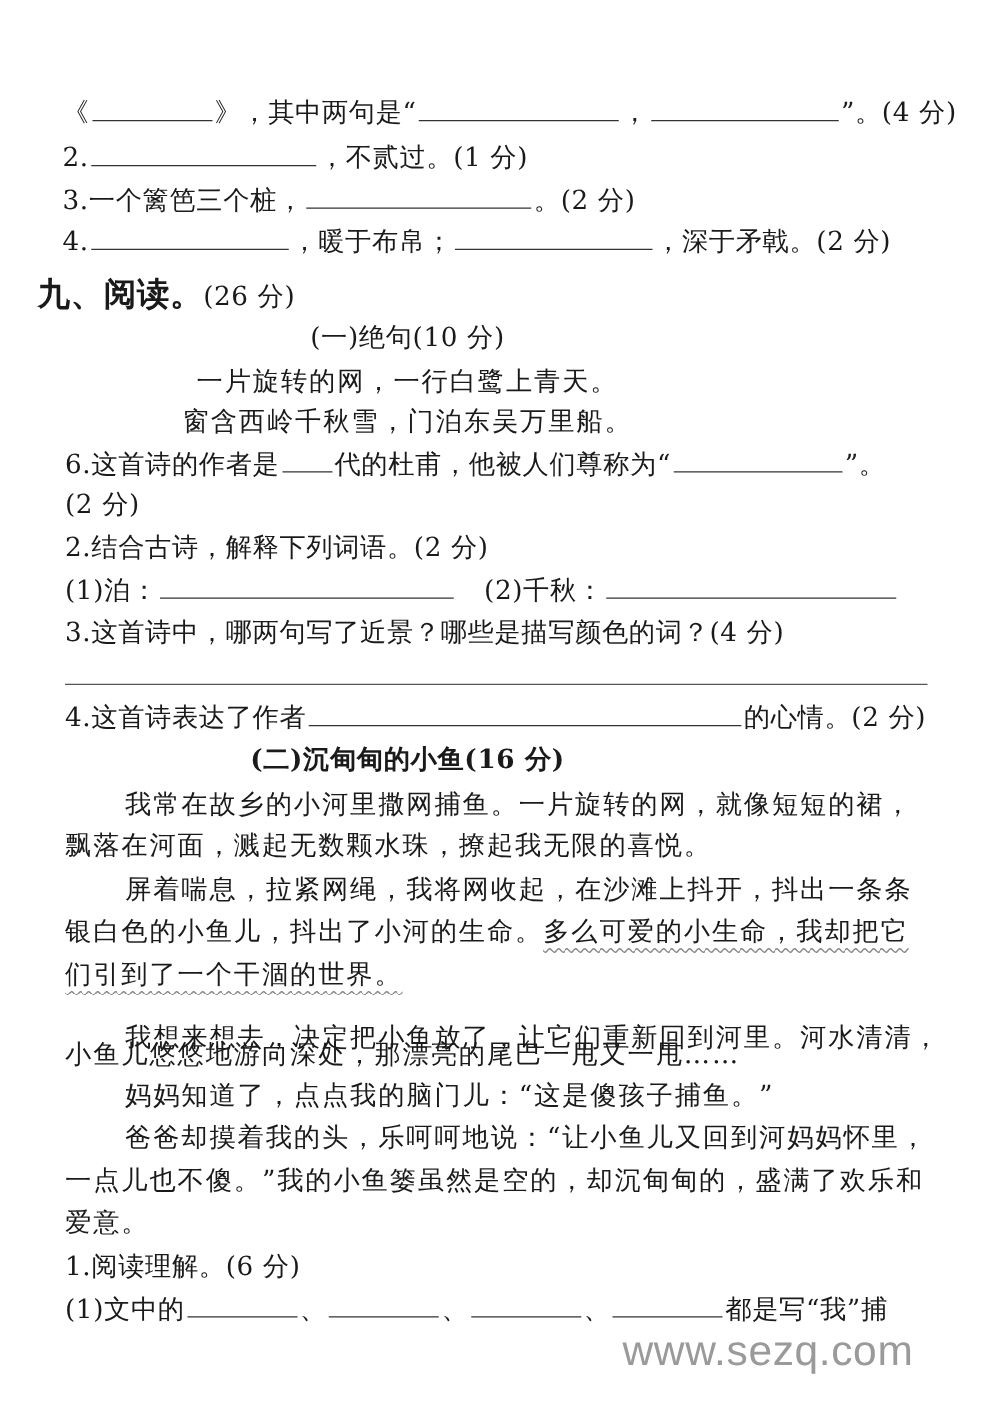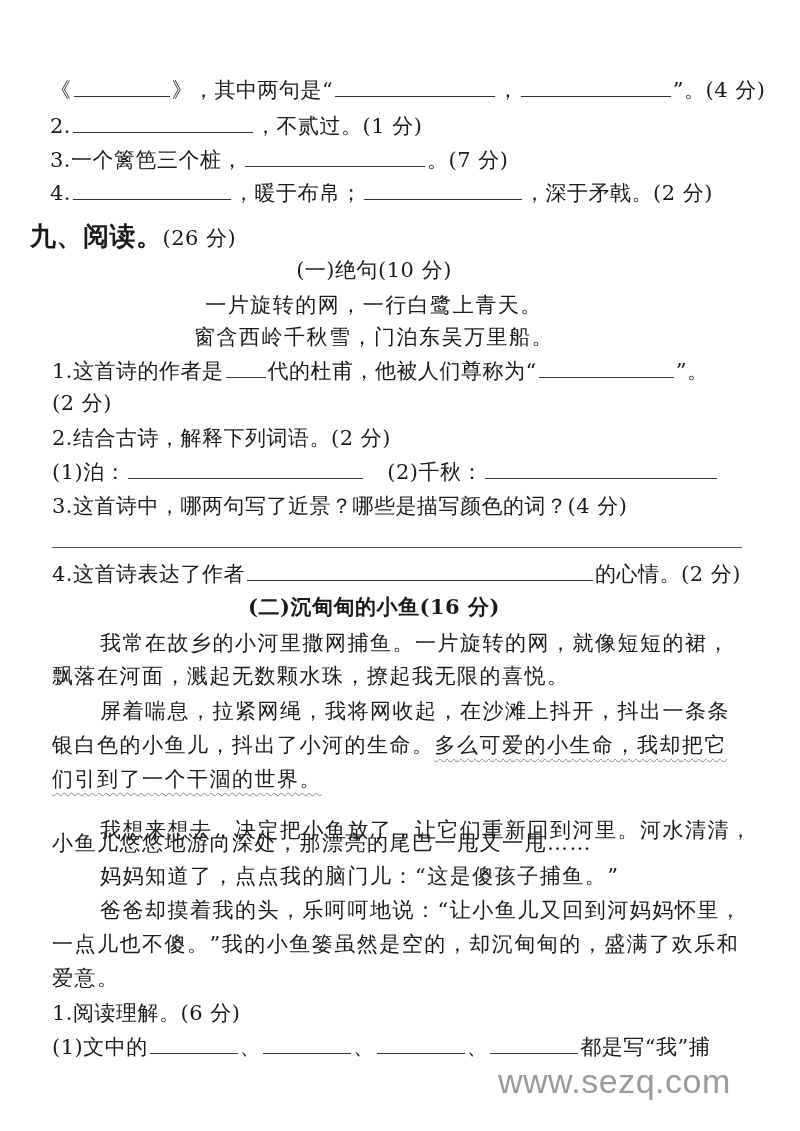--- a/index.html
+++ b/index.html
@@ -11,58 +11,58 @@
   .line {
     position: absolute; left: 0; white-space: nowrap;
     font-size: 21px; line-height: 30px; letter-spacing: 0.5px;
   }
   .kai { font-family: "DejaVu Serif", "Liberation Serif", serif; letter-spacing: 1.5px; }
   .blank {
     display: inline-block; border-bottom: 1.5px solid #333; height: 22px;
     vertical-align: baseline; margin: 0 2px;
   }
   .section-title { font-weight: bold; font-family: "DejaVu Sans", "Liberation Sans", sans-serif; font-size: 26px; }
-  .center { left: 0; width: 652px; text-align: center; margin-left: 48px; }
+  .center { left: 0; width: 652px; text-align: center; }
   .fullrule { position: absolute; left: 52px; width: 690px; border-top: 1.5px solid #555; }
   .wavy { text-decoration: underline wavy #888; text-decoration-thickness: 1px; text-underline-offset: 6px; }
   .watermark {
     position: absolute; left: 498px; top: 1062px;
     font-family: "Liberation Sans", "DejaVu Sans", sans-serif;
     font-size: 34px; color: #9a9a9a; letter-spacing: 0.5px;
   }
 </style>
 </head>
 <body>
 
 <div class="line" style="top:74px; left:50px;">
   <span>《</span><span class="blank" style="width:96px"></span><span>》，其中两句是“</span><span class="blank" style="width:160px"></span><span>，</span><span class="blank" style="width:150px"></span><span>”。(4 分)</span>
 </div>
 
 <div class="line" style="top:110px; left:50px;">
   <span>2.</span><span class="blank" style="width:180px"></span><span>，不贰过。(1 分)</span>
 </div>
 
 <div class="line" style="top:144px; left:50px;">
-  <span>3.</span><span>一个篱笆三个桩，</span><span class="blank" style="width:180px"></span><span>。(7 分)</span>
+  <span>3.</span><span>一个篱笆三个桩，</span><span class="blank" style="width:180px"></span><span>。(2 分)</span>
 </div>
 
 <div class="line" style="top:177px; left:50px;">
   <span>4.</span><span class="blank" style="width:158px"></span><span>，暖于布帛；</span><span class="blank" style="width:158px"></span><span>，深于矛戟。(2 分)</span>
 </div>
 
 <div class="line" style="top:221px; left:30px;">
   <span class="section-title">九、阅读。</span><span>(26 分)</span>
 </div>
 
 <div class="line center" style="top:255px;">(一)绝句(10 分)</div>
 <div class="line center kai" style="top:290px;">一片旋转的网，一行白鹭上青天。</div>
 <div class="line center kai" style="top:322px;">窗含西岭千秋雪，门泊东吴万里船。</div>
 
 <div class="line" style="top:355px; left:52px;">
-  <span>1.这首诗的作者是</span><span class="blank" style="width:40px"></span><span>代的杜甫，他被人们尊称为“</span><span class="blank" style="width:135px"></span><span>”。</span>
+  <span>6.这首诗的作者是</span><span class="blank" style="width:40px"></span><span>代的杜甫，他被人们尊称为“</span><span class="blank" style="width:135px"></span><span>”。</span>
 </div>
 <div class="line" style="top:388px; left:52px;">(2 分)</div>
 
 <div class="line" style="top:423px; left:52px;">2.结合古诗，解释下列词语。(2 分)</div>
 <div class="line" style="top:456px; left:52px;">
   <span>(1)泊：</span><span class="blank" style="width:235px"></span><span style="display:inline-block;width:22px"></span><span>(2)千秋：</span><span class="blank" style="width:232px"></span>
 </div>
 
 <div class="line" style="top:491px; left:52px;">3.这首诗中，哪两句写了近景？哪些是描写颜色的词？(4 分)</div>
 <div class="fullrule" style="top:547px;"></div>

